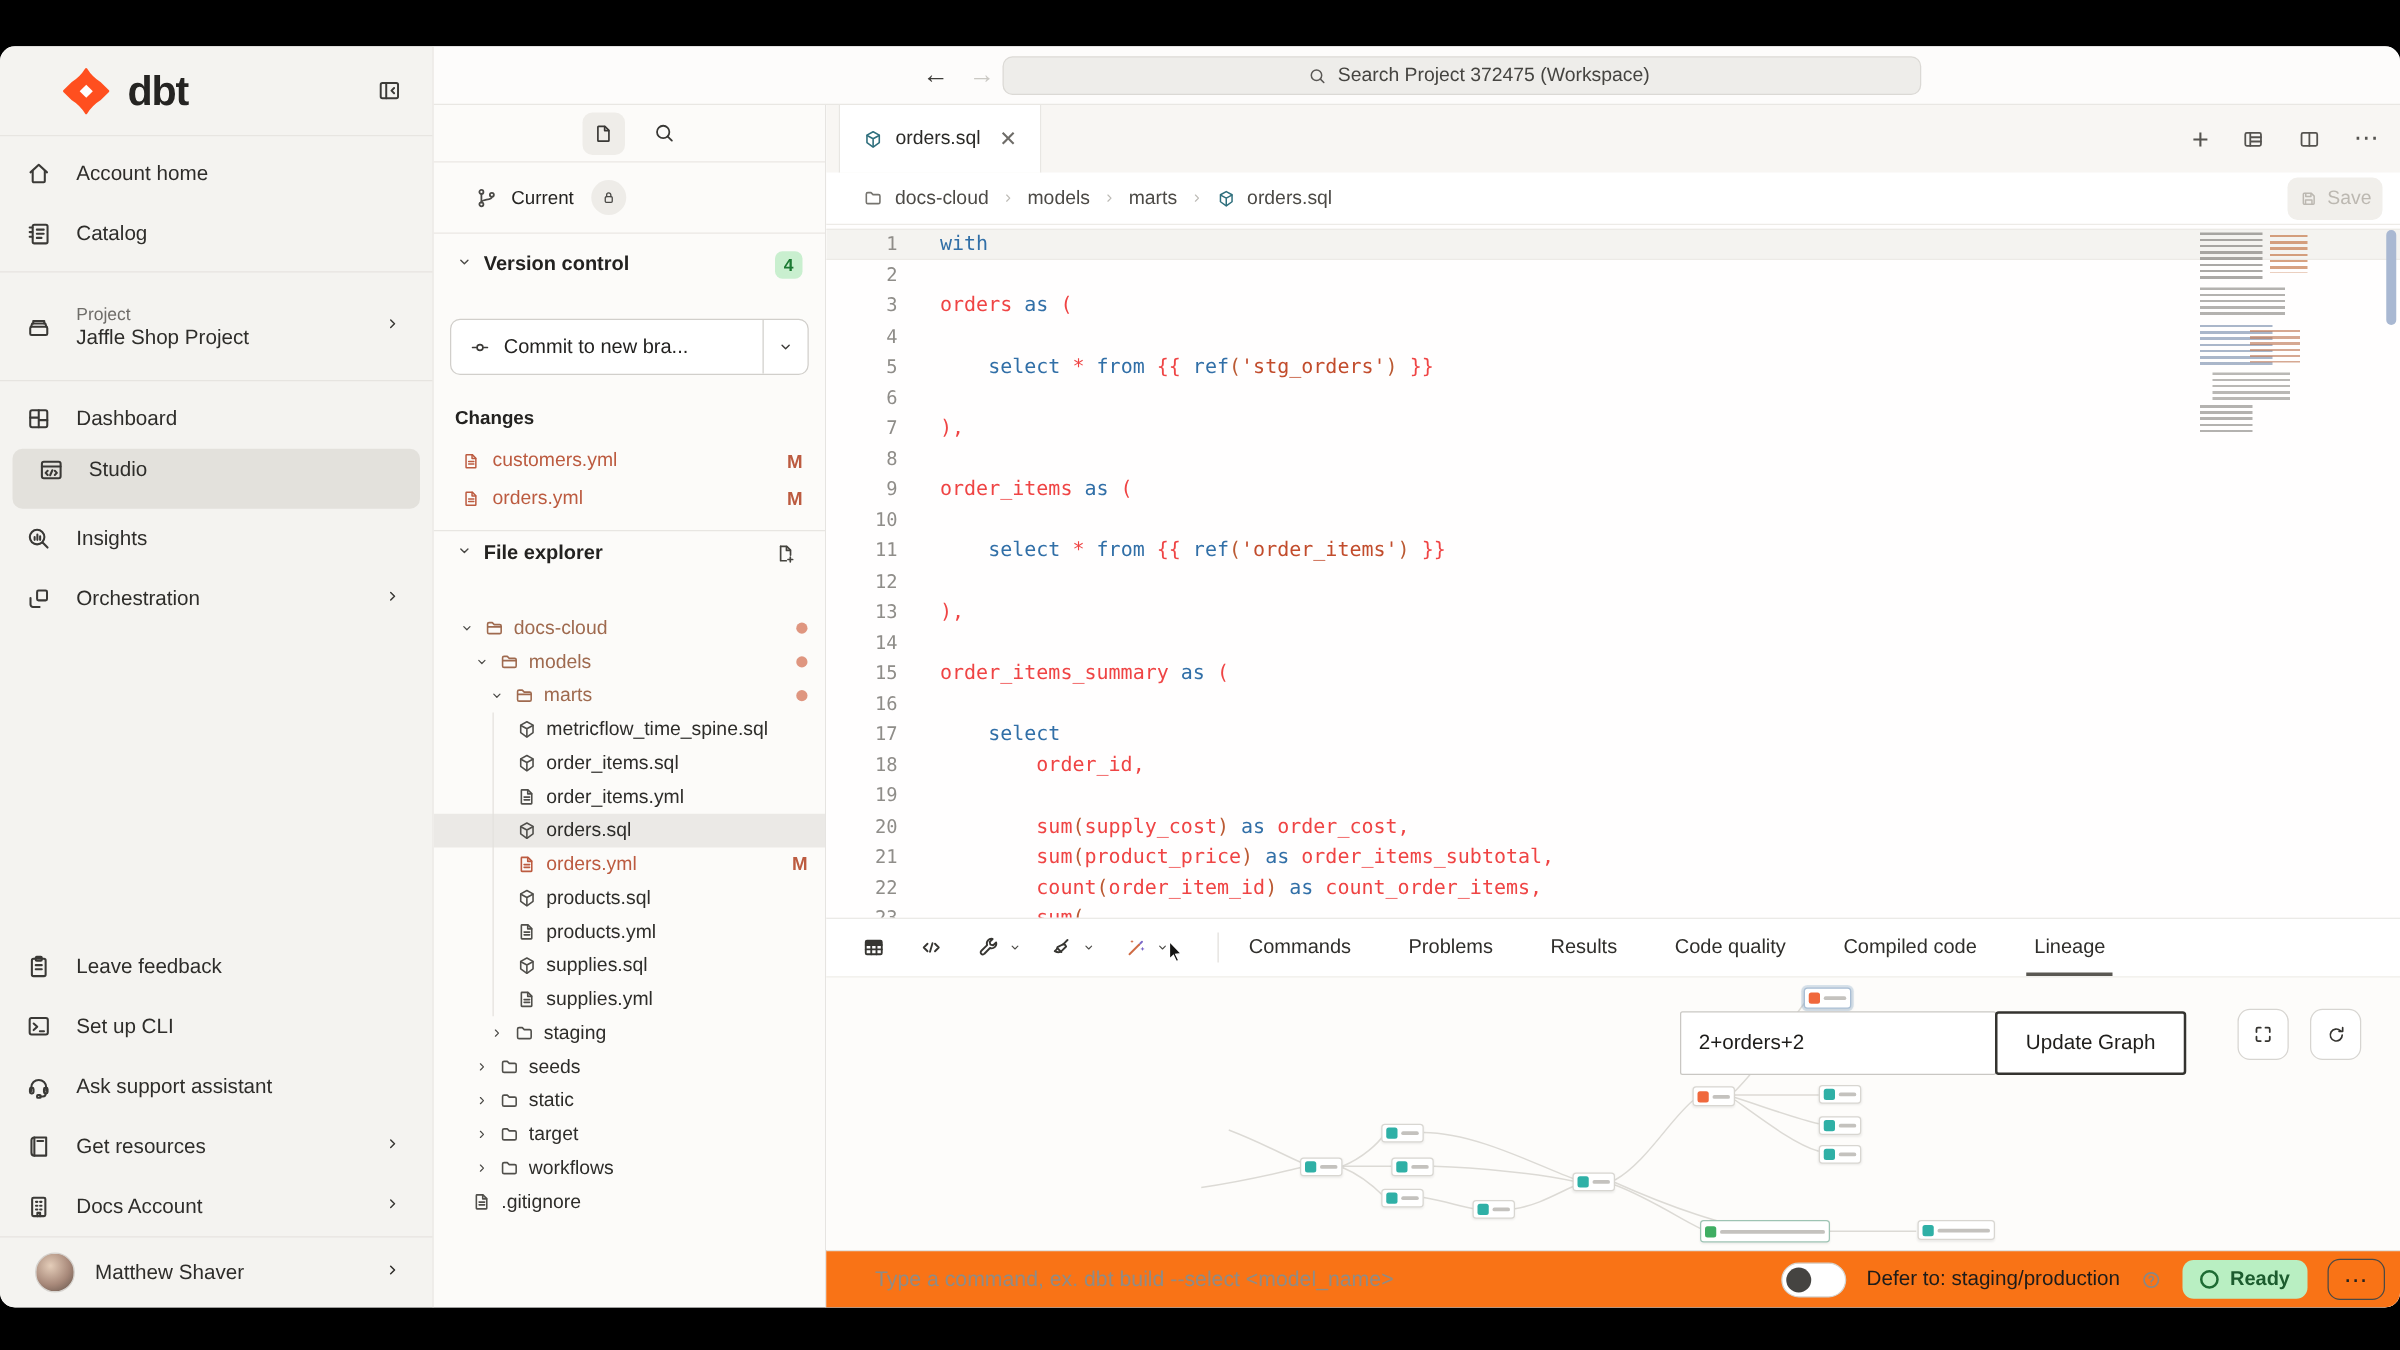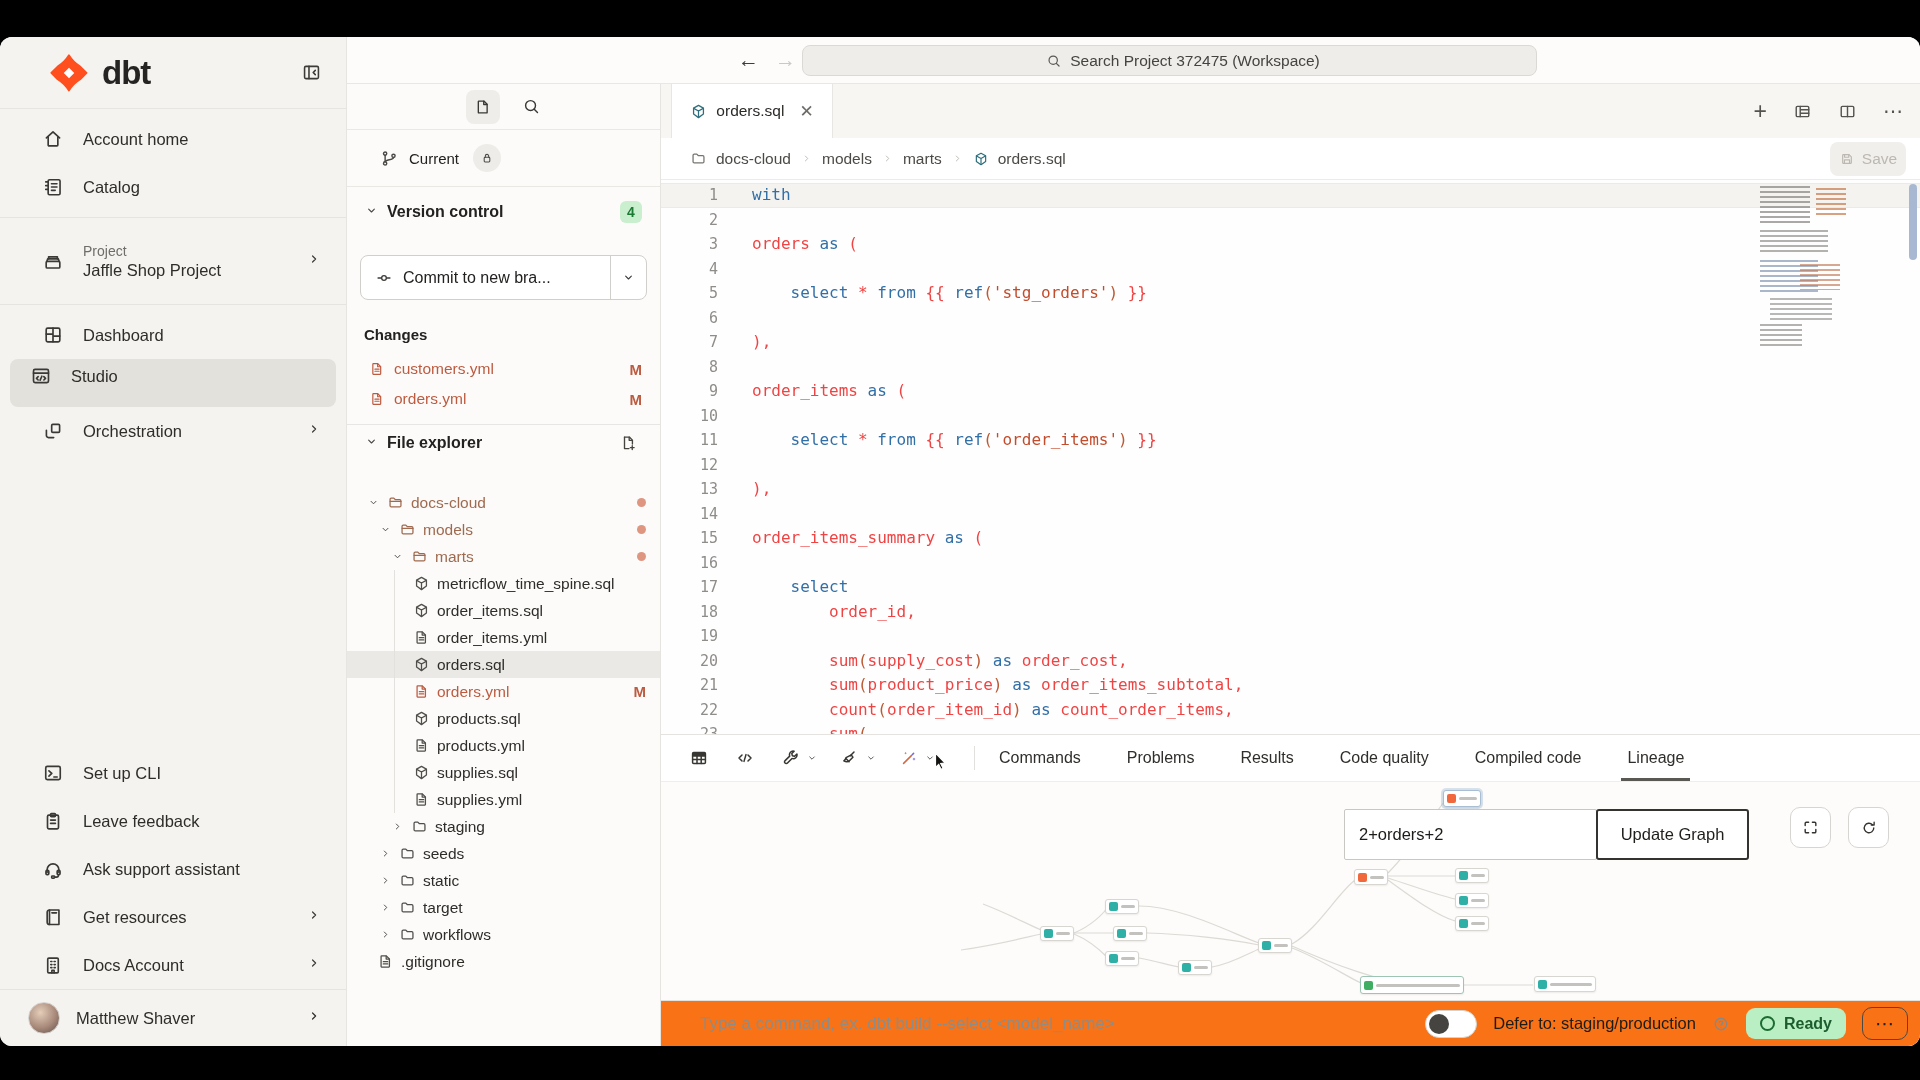--- a/index.html
+++ b/index.html
@@ -10,21 +10,21 @@
 
   
   .sidebar{width:347px;min-width:347px;background:#f4f3f0;border-right:1px solid #e7e5e1;
     display:flex;flex-direction:column;color:#2e2d2a;}
   .sb-header{height:72px;display:flex;align-items:center;justify-content:space-between;
     padding:0 24px 0 46px;border-bottom:1px solid #e7e5e1;}
   .logo{display:flex;align-items:center;gap:10px;}
   .logo-word{font-size:33px;font-weight:800;letter-spacing:-1px;color:#252422;}
   .sb-group{padding:6px 0;}
   .sb-div{height:1px;background:#e6e4e0;}
-  .side-item{height:48px;display:flex;align-items:center;padding:0 24px 0 42px;gap:19px;
+  .side-item{height:48px;display:flex;align-items:center;padding:0 24px 0 20px;gap:19px;
     font-size:16.5px;color:#2e2d2a;cursor:default;}
   .side-item.two-line{height:74px;}
   .side-item .lbl{flex:1;min-width:0;}
   .side-item .kick{font-size:14px;color:#6f6d69;margin-bottom:2px;}
   .side-item.active{background:#e3e1dc;border-radius:8px;margin:0 10px;padding:0 14px 14px 20px;}
   .side-item .chev{color:#3c3b38;}
   .sb-spacer{flex:1;}
   .sb-user{height:56px;display:flex;align-items:center;gap:16px;padding:0 24px 0 28px;font-size:16.5px;}
   .avatar{width:32px;height:32px;border-radius:50%;
     background:radial-gradient(circle at 38% 32%,#e4cdb9 0%,#a8897a 55%,#5e4f46 100%);
@@ -251,51 +251,61 @@
                 <rect x="3.2" y="4" width="13.6" height="12" rx="1.4"></rect>
                 <path d="M3.2 7.4h13.6"></path>
                 <path d="m7.4 10.6-1.5 1.5 1.5 1.5M12.6 10.6l1.5 1.5-1.5 1.5M10.8 10.2l-1.6 3.6"></path>
               </svg>
             </span>
             <span class="lbl">Studio</span>
           </div>
           <div class="side-item">
             <span style="display:flex;color:#3a3936;">
               <svg class="ic" width="22" height="22" viewBox="0 0 20 20" fill="none" stroke="currentColor" stroke-width="1.5" stroke-linecap="round" stroke-linejoin="round">
+                <circle cx="8.8" cy="8.8" r="5.3"></circle>
+                <path d="m12.8 12.8 3.6 3.6"></path>
+                <path d="M7 10.8V8.8M9 10.8V6.9M11 10.8V8.2"></path>
+              </svg>
+            </span>
+            <span class="lbl">Insights</span>
+          </div>
+          <div class="side-item">
+            <span style="display:flex;color:#3a3936;">
+              <svg class="ic" width="22" height="22" viewBox="0 0 20 20" fill="none" stroke="currentColor" stroke-width="1.5" stroke-linecap="round" stroke-linejoin="round">
                 <rect x="8.8" y="4" width="7.2" height="7.2" rx="1"></rect>
                 <path d="M4 9.4v4.8a1.8 1.8 0 0 0 1.8 1.8h4.8"></path>
               </svg>
             </span>
             <span class="lbl">Orchestration</span>
             <span class="chev"><svg class="ic" width="16" height="16" viewBox="0 0 20 20" fill="none" stroke="currentColor" stroke-width="1.5" stroke-linecap="round" stroke-linejoin="round">
                 <path d="m8.2 6.2 3.8 3.8-3.8 3.8"></path>
               </svg></span>
           </div>
         </div>
       </div>
     <div class="sb-spacer"></div>
     <div id="side-footer">
-        <div class="side-item">
-          <span style="display:flex;color:#3a3936;">
-            <svg class="ic" width="22" height="22" viewBox="0 0 20 20" fill="none" stroke="currentColor" stroke-width="1.5" stroke-linecap="round" stroke-linejoin="round">
-              <rect x="3.4" y="4" width="13.2" height="12" rx="1.4"></rect>
-              <path d="m6.3 8 2.6 2.4-2.6 2.4M10.8 13.6h3"></path>
-            </svg>
-          </span>
-          <span class="lbl">Set up CLI</span>
-        </div>
         <div class="side-item">
           <span style="display:flex;color:#3a3936;">
             <svg class="ic" width="22" height="22" viewBox="0 0 20 20" fill="none" stroke="currentColor" stroke-width="1.5" stroke-linecap="round" stroke-linejoin="round">
               <rect x="5" y="4.6" width="10" height="12.6" rx="1.2"></rect>
               <rect x="7.8" y="3.2" width="4.4" height="2.8" rx=".7"></rect>
               <path d="M7.8 9.2h4.4M7.8 12.2h4.4"></path>
             </svg>
           </span>
           <span class="lbl">Leave feedback</span>
+        </div>
+        <div class="side-item">
+          <span style="display:flex;color:#3a3936;">
+            <svg class="ic" width="22" height="22" viewBox="0 0 20 20" fill="none" stroke="currentColor" stroke-width="1.5" stroke-linecap="round" stroke-linejoin="round">
+              <rect x="3.4" y="4" width="13.2" height="12" rx="1.4"></rect>
+              <path d="m6.3 8 2.6 2.4-2.6 2.4M10.8 13.6h3"></path>
+            </svg>
+          </span>
+          <span class="lbl">Set up CLI</span>
         </div>
         <div class="side-item">
           <span style="display:flex;color:#3a3936;">
             <svg class="ic" width="22" height="22" viewBox="0 0 20 20" fill="none" stroke="currentColor" stroke-width="1.5" stroke-linecap="round" stroke-linejoin="round">
               <path d="M4.6 13.4v-2.6a5.4 5.4 0 0 1 10.8 0v2.6"></path>
               <rect x="3.6" y="11.2" width="2.6" height="4" rx="1"></rect>
               <rect x="13.8" y="11.2" width="2.6" height="4" rx="1"></rect>
               <path d="M15 15.2v.3a1.9 1.9 0 0 1-1.9 1.9h-1.9"></path>
               <rect x="8.8" y="16.4" width="2.6" height="2" rx=".6"></rect>
             </svg>

